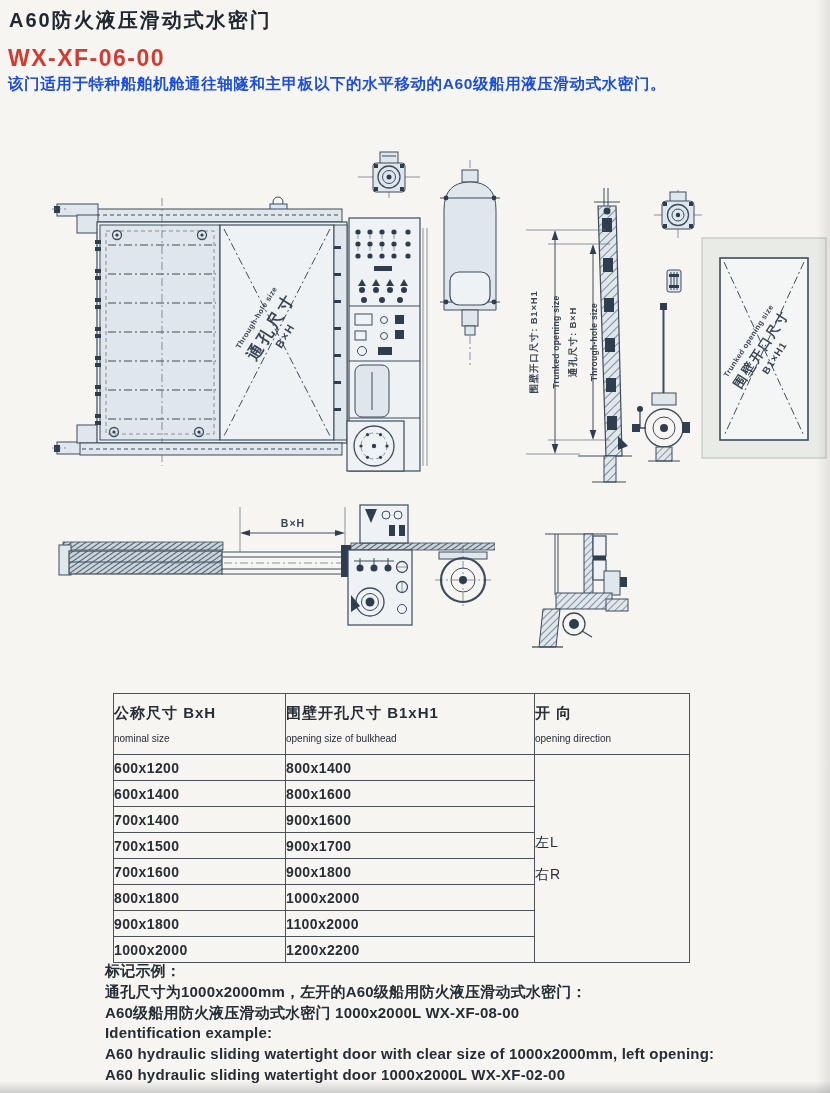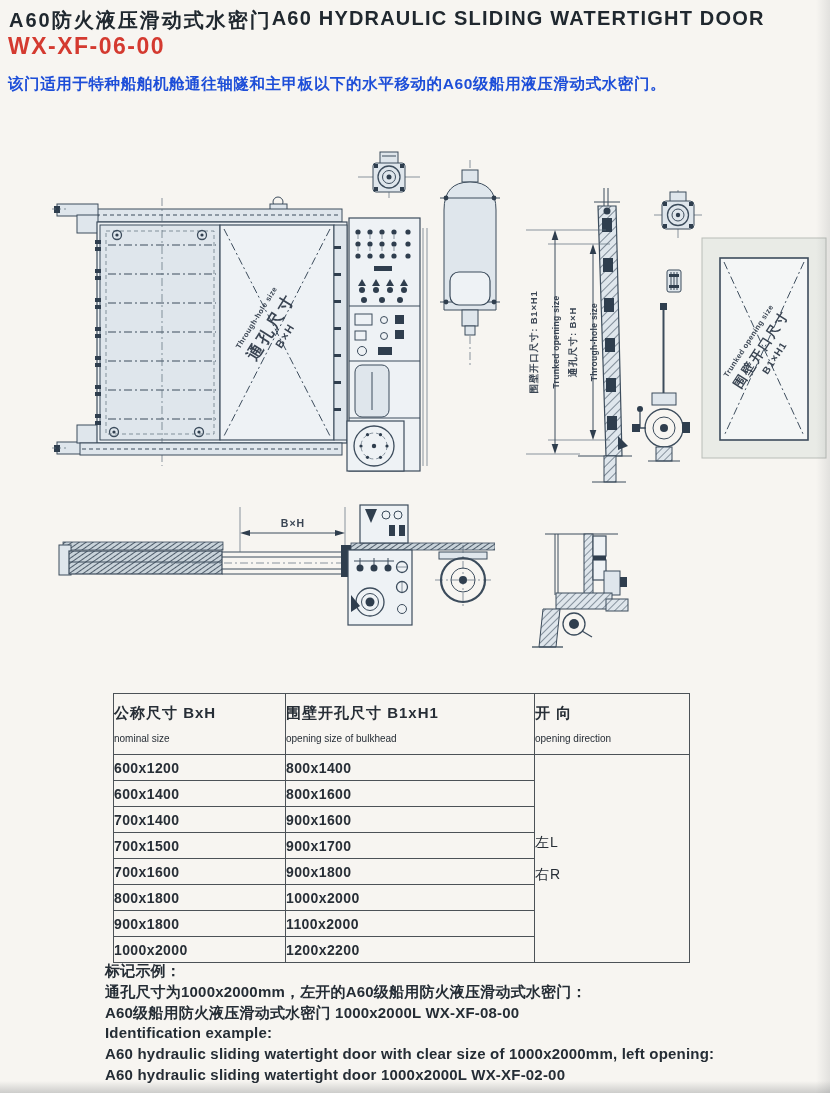--- a/index.html
+++ b/index.html
@@ -10,21 +10,21 @@
     color:#242c34;
   }
   .edge-right{position:absolute;top:0;right:0;width:14px;height:100%;
     background:linear-gradient(to right, rgba(115,120,124,0), rgba(115,120,124,0.16));}
   .edge-bottom{position:absolute;left:0;bottom:0;width:100%;height:12px;
     background:linear-gradient(to bottom, rgba(95,100,104,0), rgba(95,100,104,0.28));}
   .title-row{position:absolute;left:9px;top:7px;display:flex;white-space:nowrap;
     font-size:20px;font-weight:700;color:#20282f;}
   .title-cn{letter-spacing:2px;}
   .title-en{letter-spacing:1.2px;}
-  .model{position:absolute;left:8px;top:33px;font-size:23px;font-weight:600;letter-spacing:1.5px;}
+  .model{position:absolute;left:8px;top:45px;font-size:23px;font-weight:600;letter-spacing:1.5px;}
   .desc{position:absolute;left:8px;top:74px;font-size:15.5px;font-weight:700;letter-spacing:0.6px;color:#1d4ed8;}
   .fig{position:absolute;}
   
   .ln{stroke:#3c4c5c;fill:none;stroke-width:1;}
   .ln13{stroke:#3c4c5c;fill:none;stroke-width:1.3;}
   .f{fill:#dfe6ec;stroke:#3c4c5c;stroke-width:1;}
   .fw{fill:#eef2f5;stroke:#3c4c5c;stroke-width:1.2;}
   .fp{fill:#e9ebe6;stroke:#b9bdb8;stroke-width:1;}
   .fd{fill:#2f3e4e;stroke:none;}
   .thin{stroke:#5a6a78;fill:none;stroke-width:0.7;}
@@ -54,21 +54,20 @@
     line-height:20.8px;color:#252d35;letter-spacing:0.2px;white-space:nowrap;}
   .notes p{margin:0;}
 </style>
 </head>
 <body>
 
 <div class="page">
 
   <div class="title-row">
     <span class="title-cn">A60防火液压滑动式水密门</span>
-    <span class="title-en">A60 HYDRAULIC SLIDING WATERTIGHT DOOR</span>
   </div>
   <div class="model" style="color:#d43a30;">WX-XF-06-00</div>
   <div class="desc">该门适用于特种船舶机舱通往轴隧和主甲板以下的水平移动的A60级船用液压滑动式水密门。</div>
 
   <svg class="fig" style="left:52px;top:146px;" width="380" height="335" viewBox="0 0 380 335">
 
     <g>
       <line class="thin" x1="306" y1="31" x2="368" y2="31"></line>
       <rect class="f" x="328" y="6" width="18" height="13"></rect>
       <line class="ln" x1="330" y1="10" x2="344" y2="10"></line>

